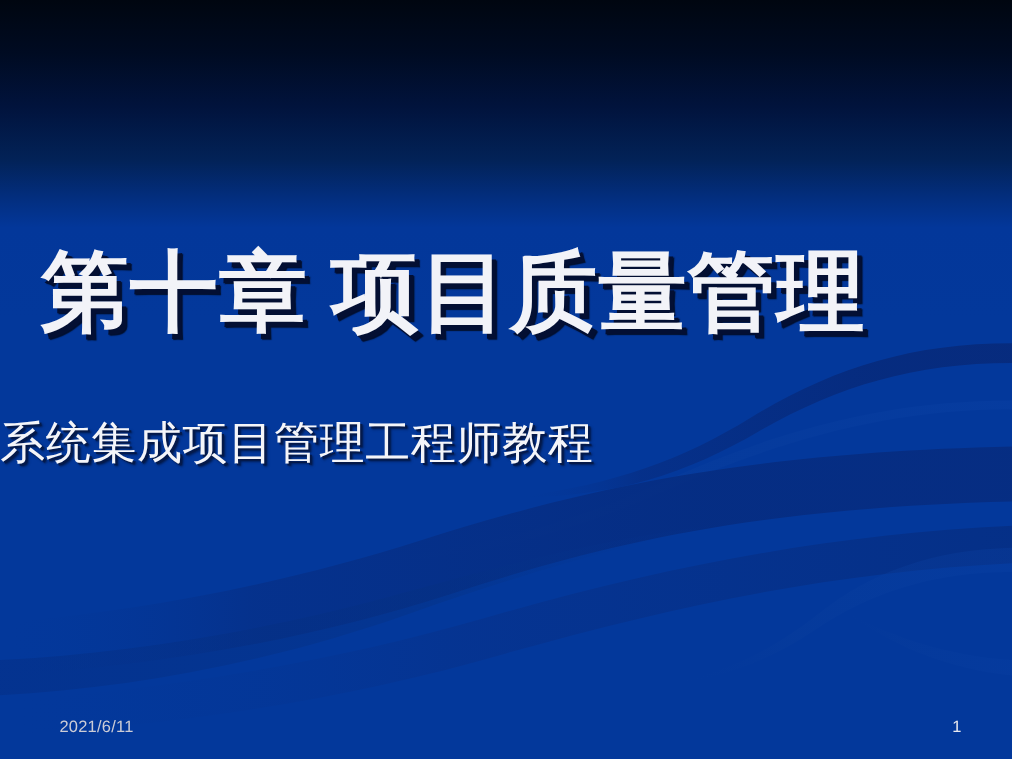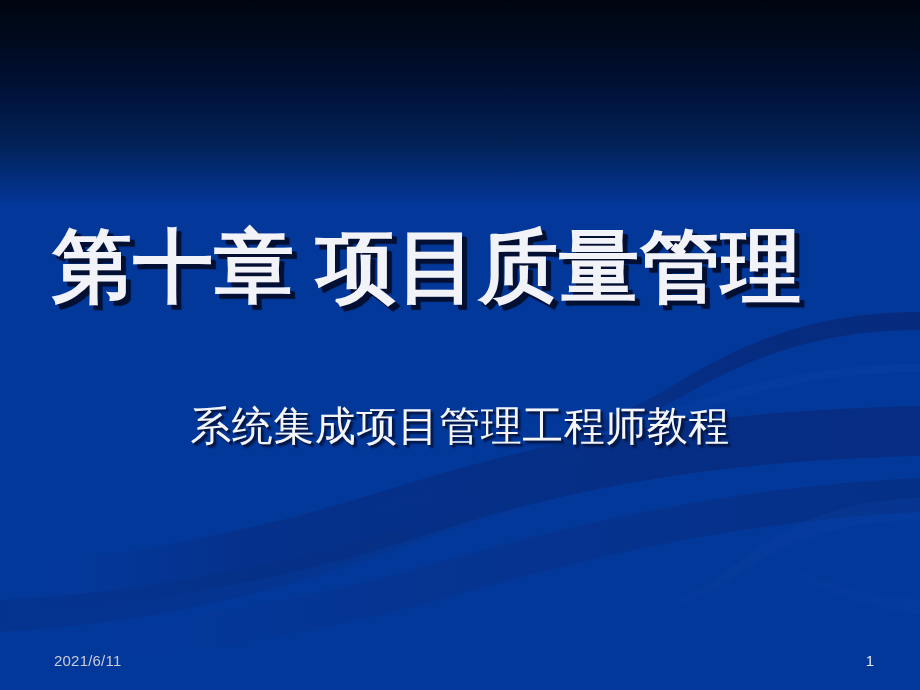--- a/index.html
+++ b/index.html
@@ -33,21 +33,21 @@
     position: absolute;
     inset: 0;
     width: 920px;
     height: 690px;
     pointer-events: none;
   }
 
   
   .title-block {
     position: absolute;
-    left: 16px;
+    left: 1px;
     top: 225px;
     width: 822px;
     text-align: center;
   }
 
   .slide-title {
     display: inline-block;
     margin: 0;
     font-family: "Liberation Serif", "DejaVu Serif", serif;
     font-size: 80px;
@@ -58,23 +58,22 @@
     text-shadow:
         4px 4px 0 #030f33,
         5px 5px 1px rgba(2, 8, 26, 0.85);
     white-space: nowrap;
   }
 
   
   .subtitle-block {
     position: absolute;
     left: 0;
-    top: 404px;
+    top: 380px;
     width: 920px;
-    text-align: center;
   }
 
   .slide-subtitle {
     display: inline-block;
     margin: 0;
     font-family: "Liberation Serif", "DejaVu Serif", serif;
     font-size: 41px;
     font-weight: normal;
     line-height: 1.1;
     letter-spacing: 0.5px;

